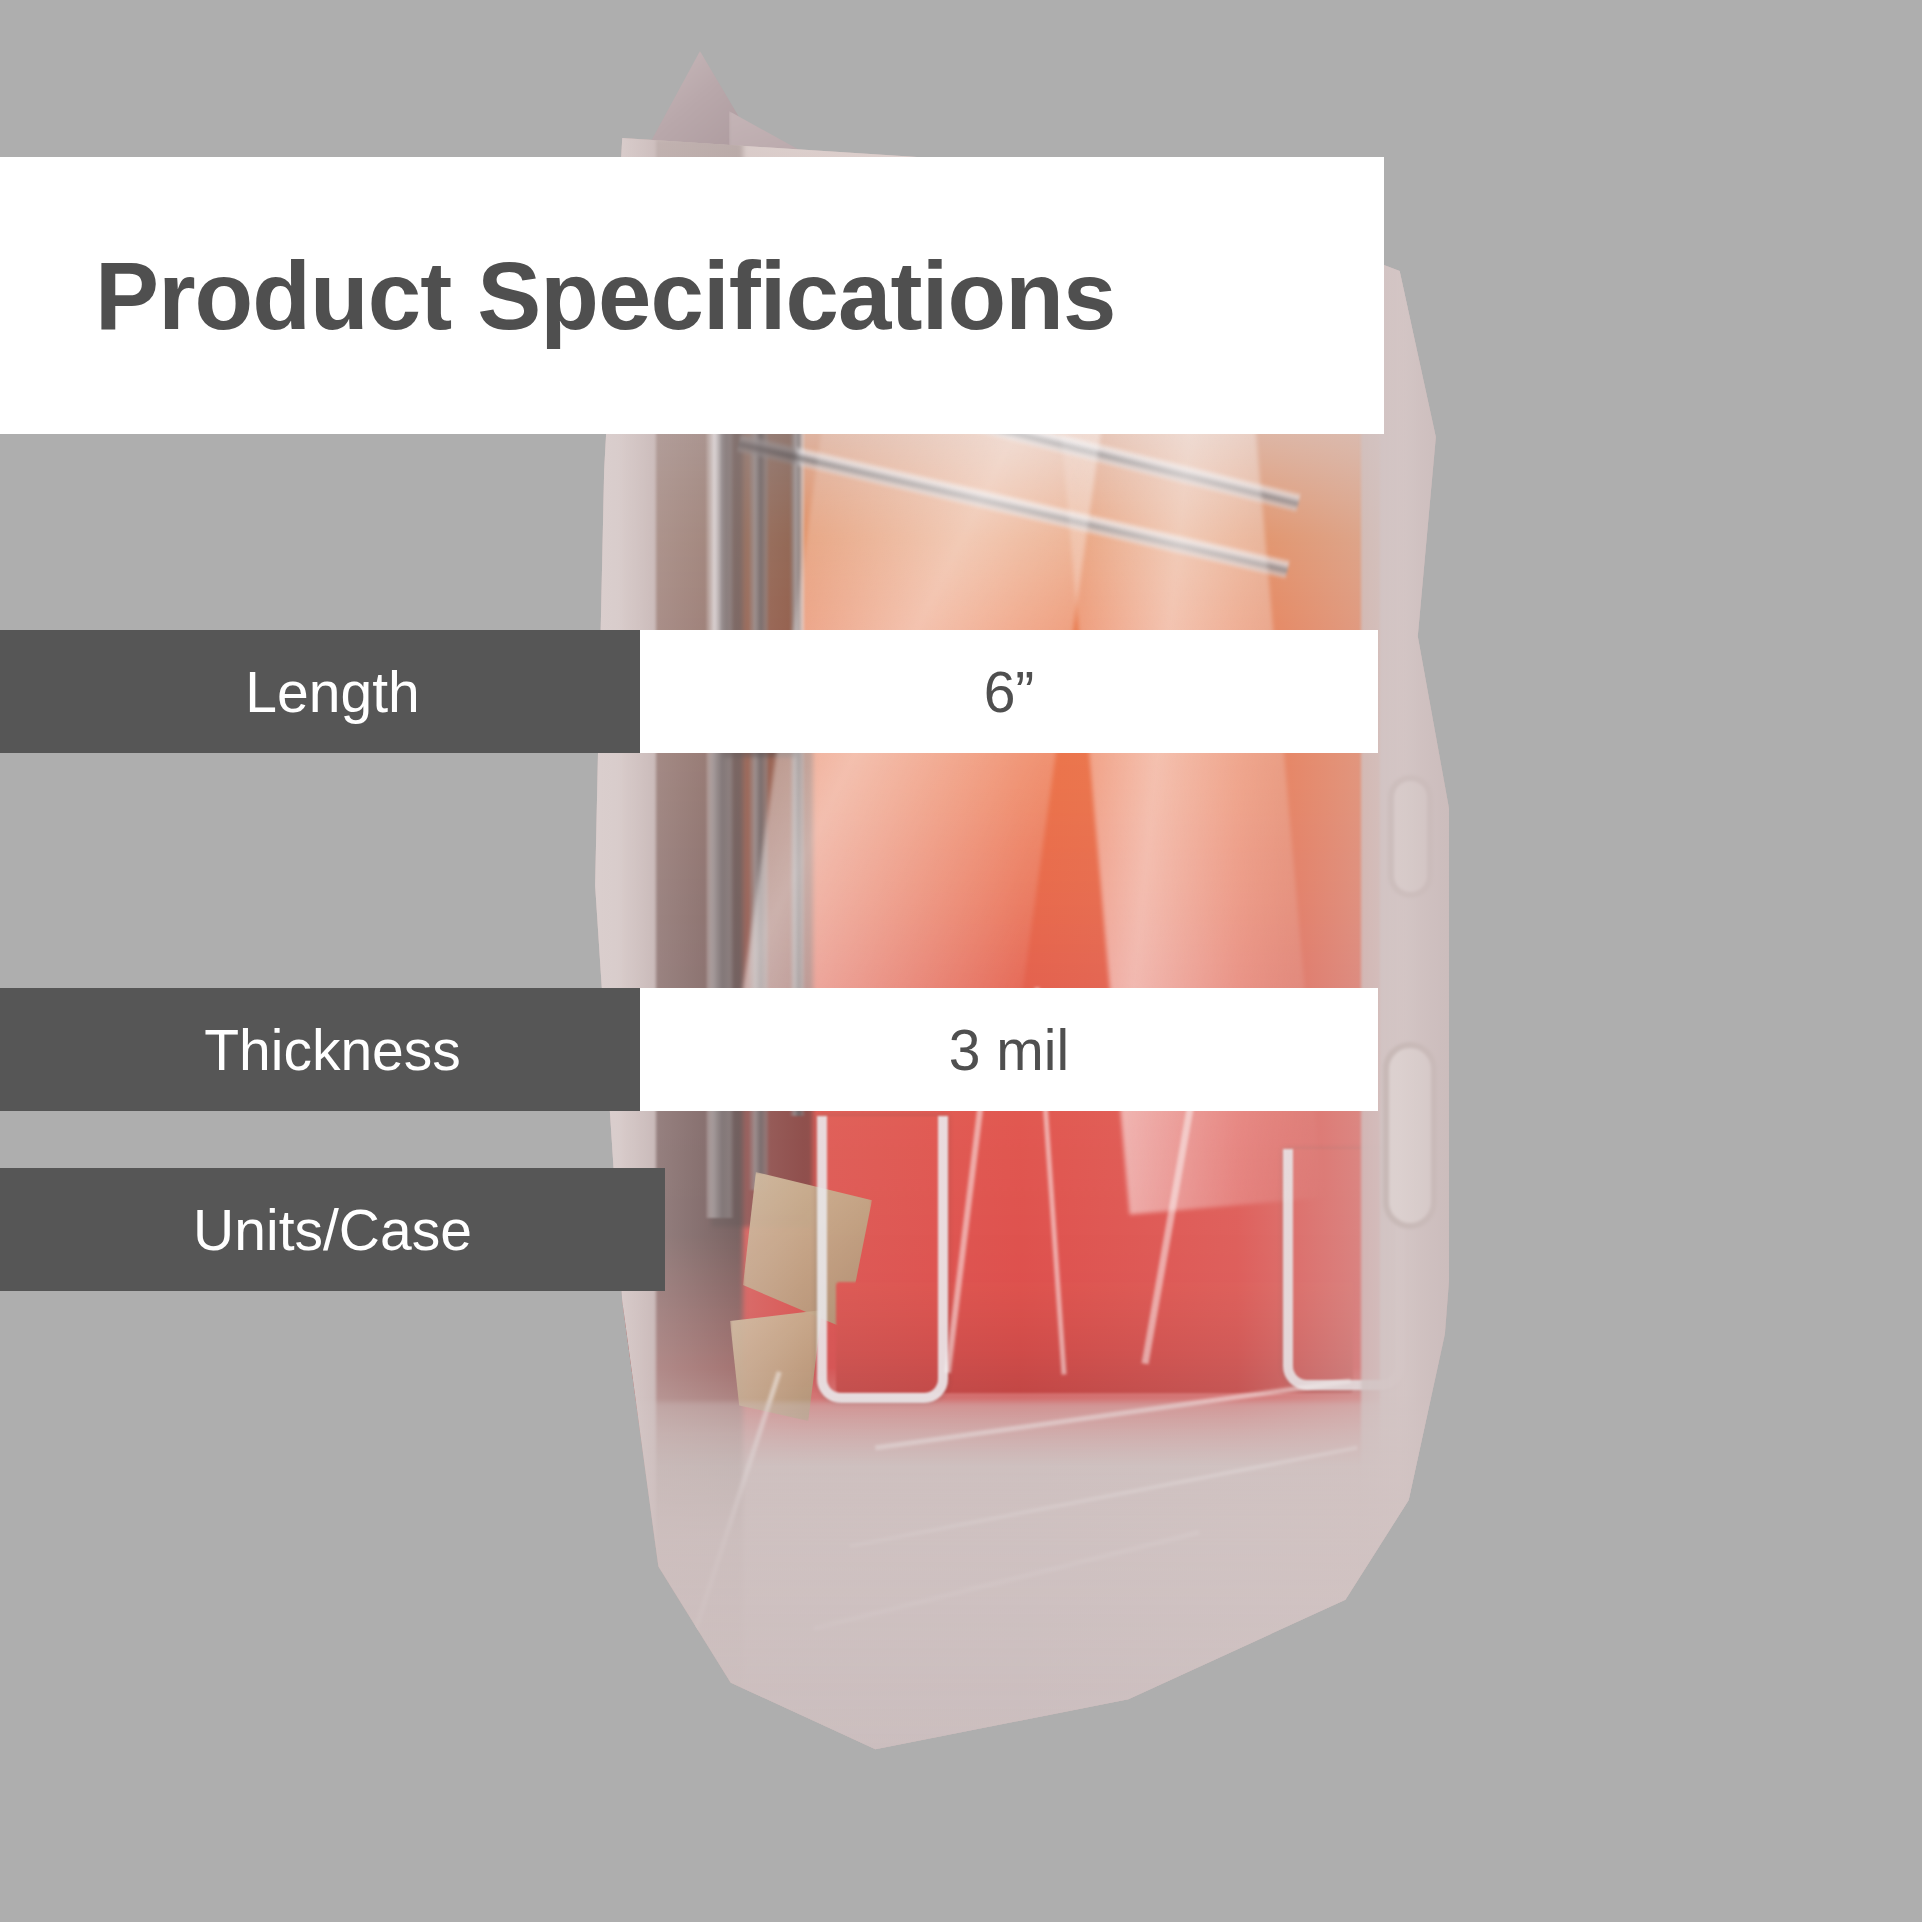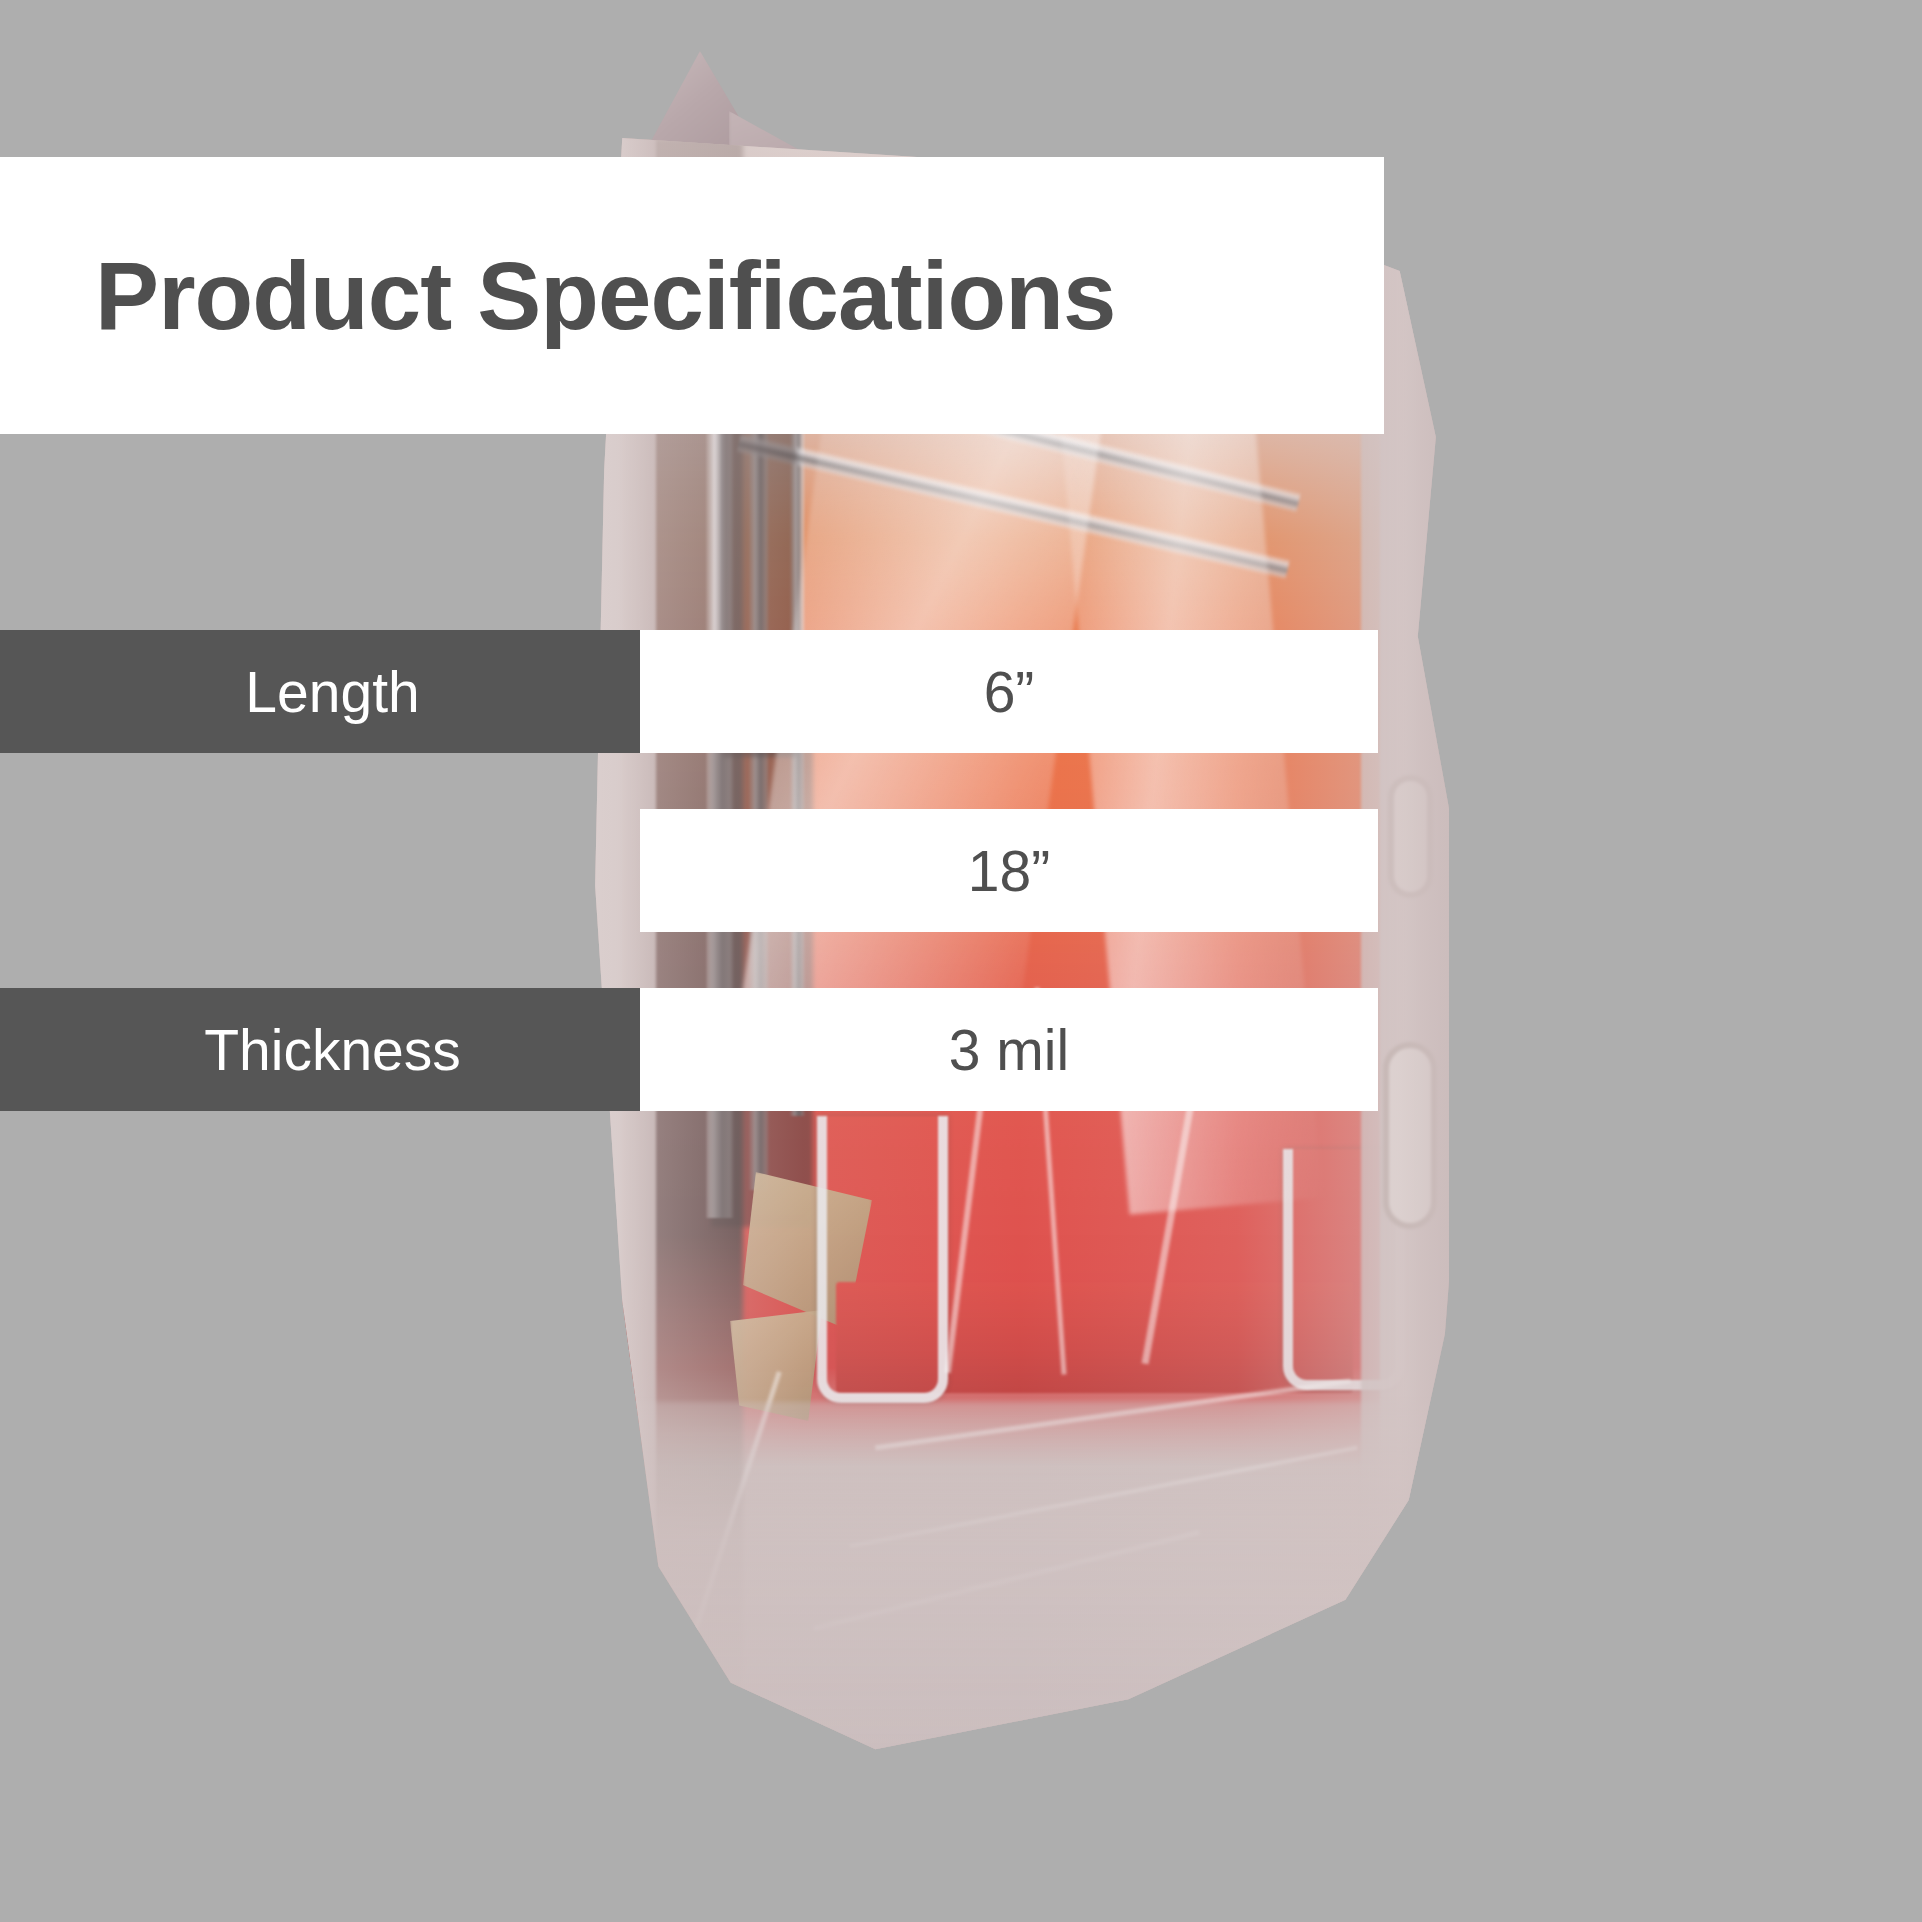--- a/index.html
+++ b/index.html
@@ -352,26 +352,26 @@
     <div class="title-text">Product Specifications</div>
   </div>
 
   <div class="spec-label r0">
     <span>Length</span>
   </div>
   <div class="spec-value r0">
     <span>6”</span>
   </div>
 
-  <div class="spec-value r1">
-    <span>18”</span>
-  </div>
 
   <div class="spec-label r2">
     <span>Thickness</span>
   </div>
   <div class="spec-value r2">
     <span>3 mil</span>
   </div>
 
+  <div class="spec-label r3">
+    <span>Units/Case</span>
+  </div>
 
 </div>
 
 
 </body></html>

